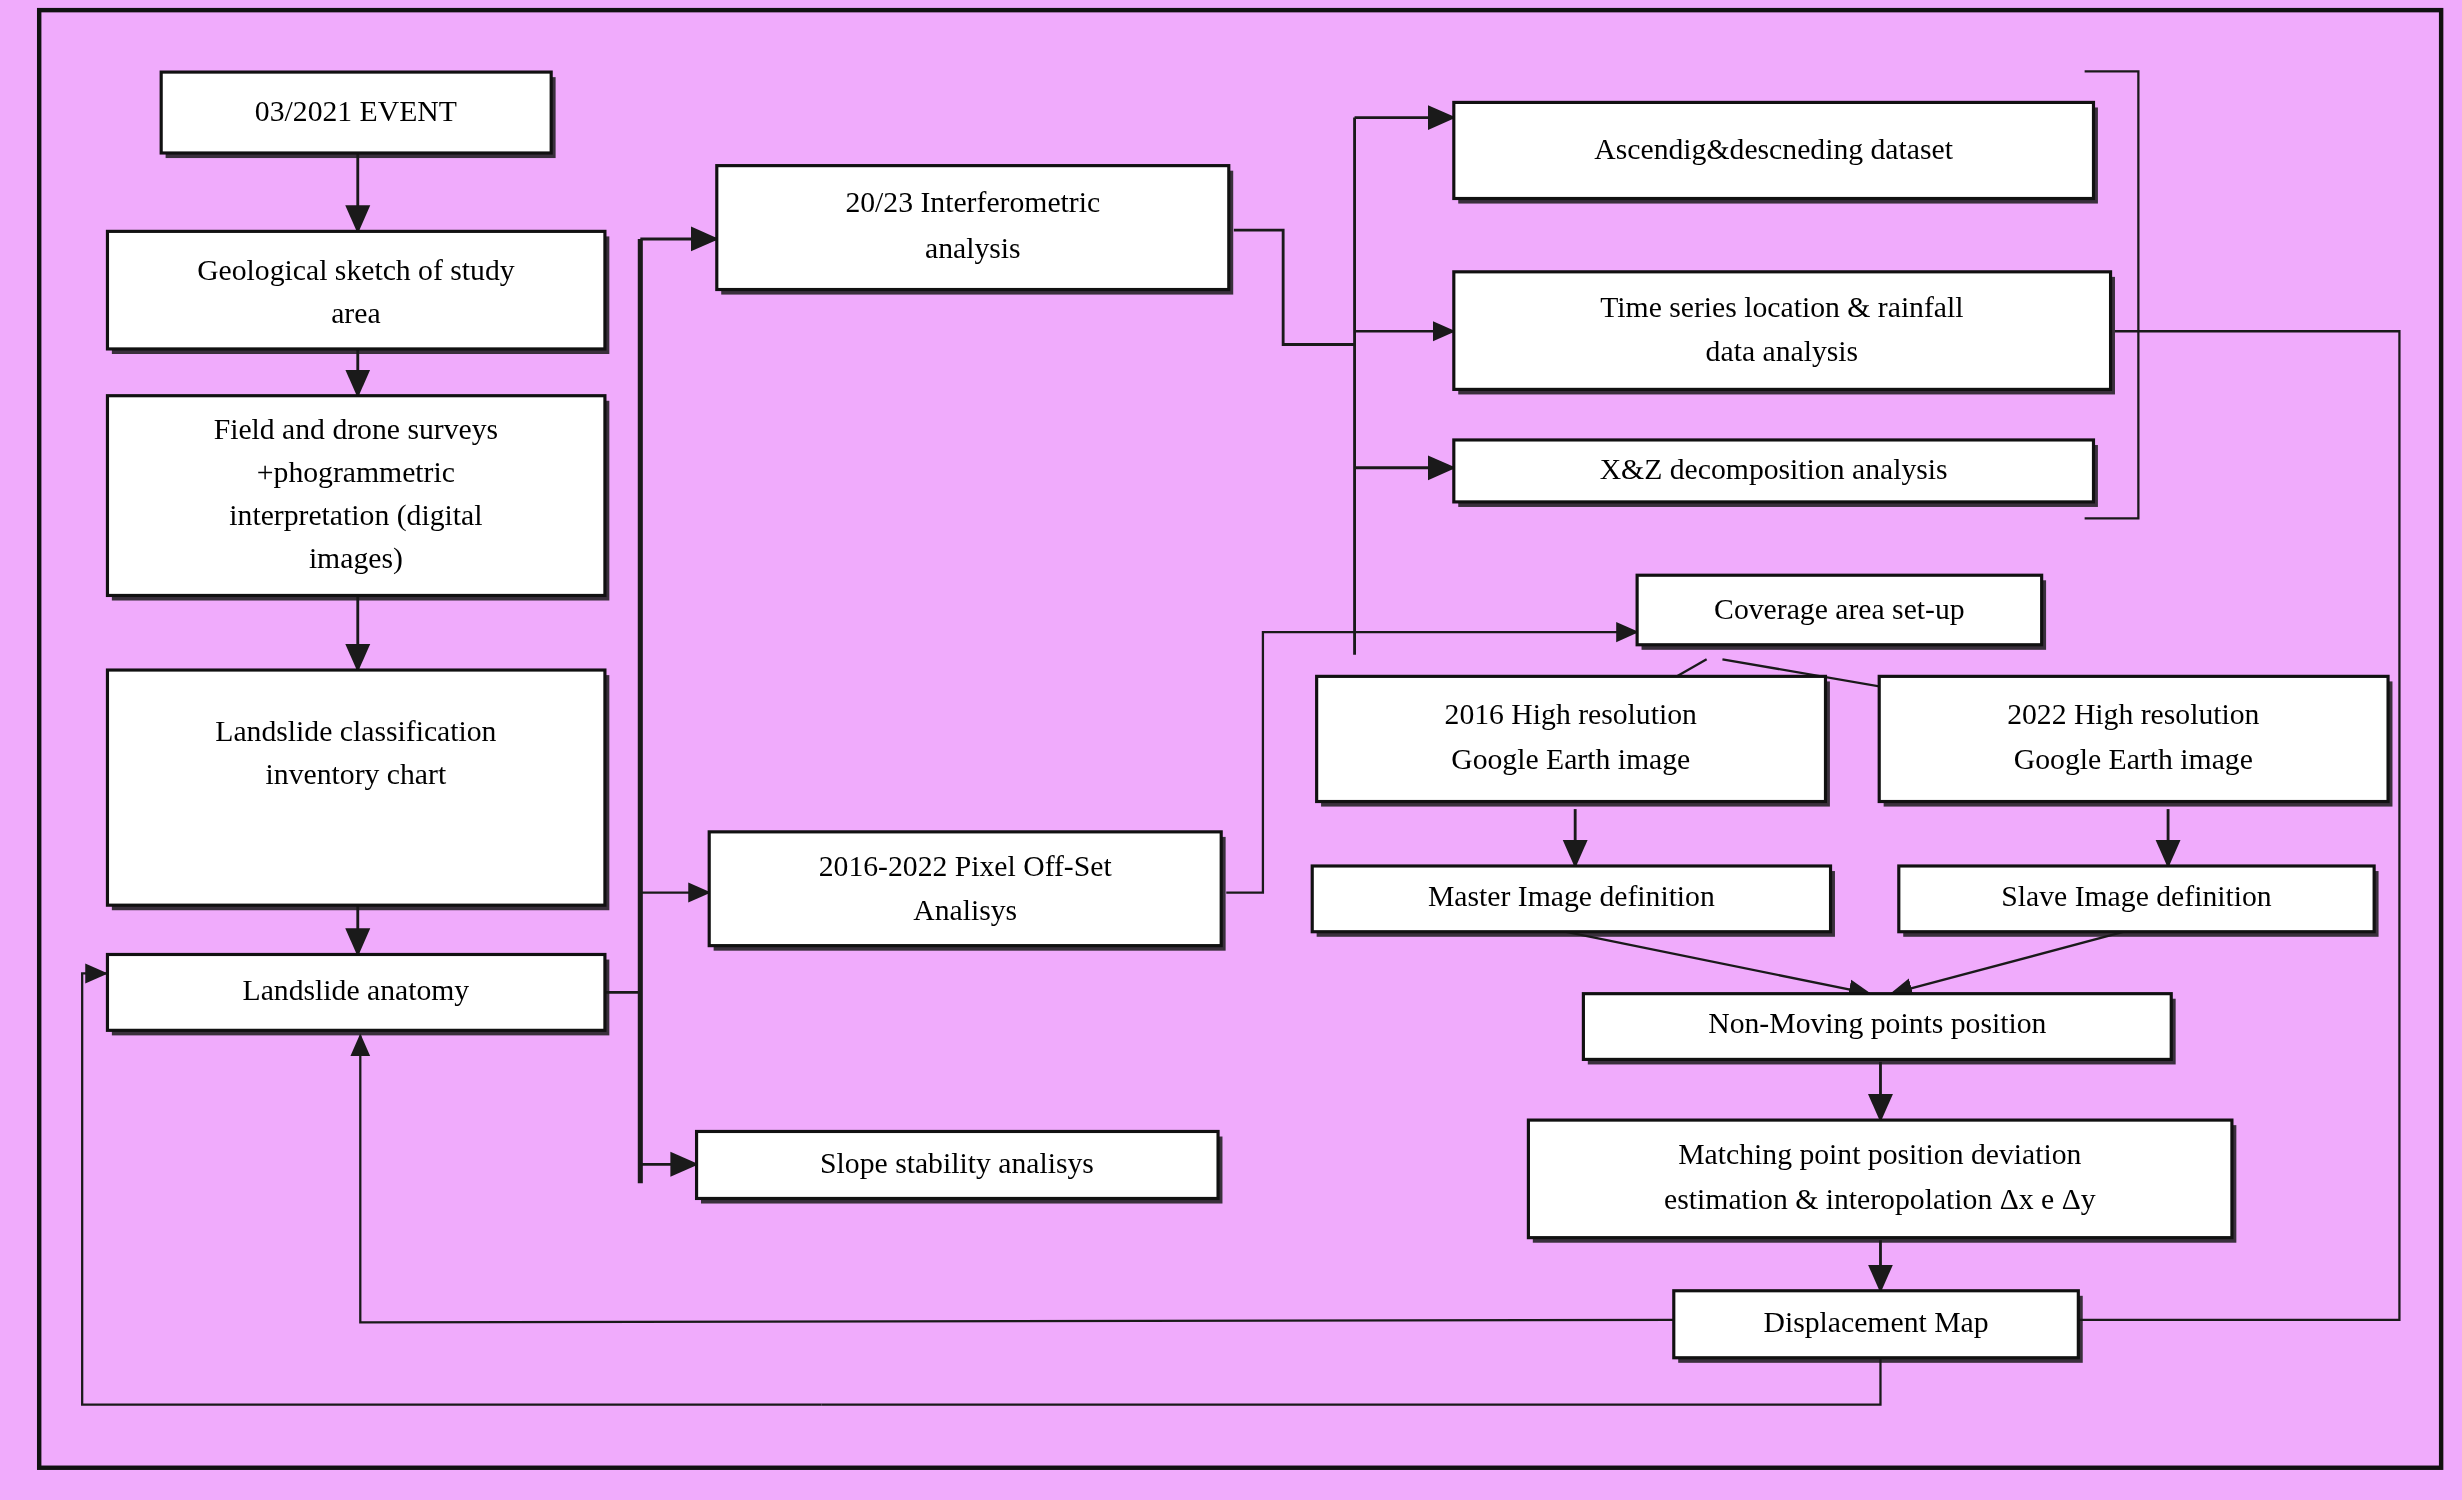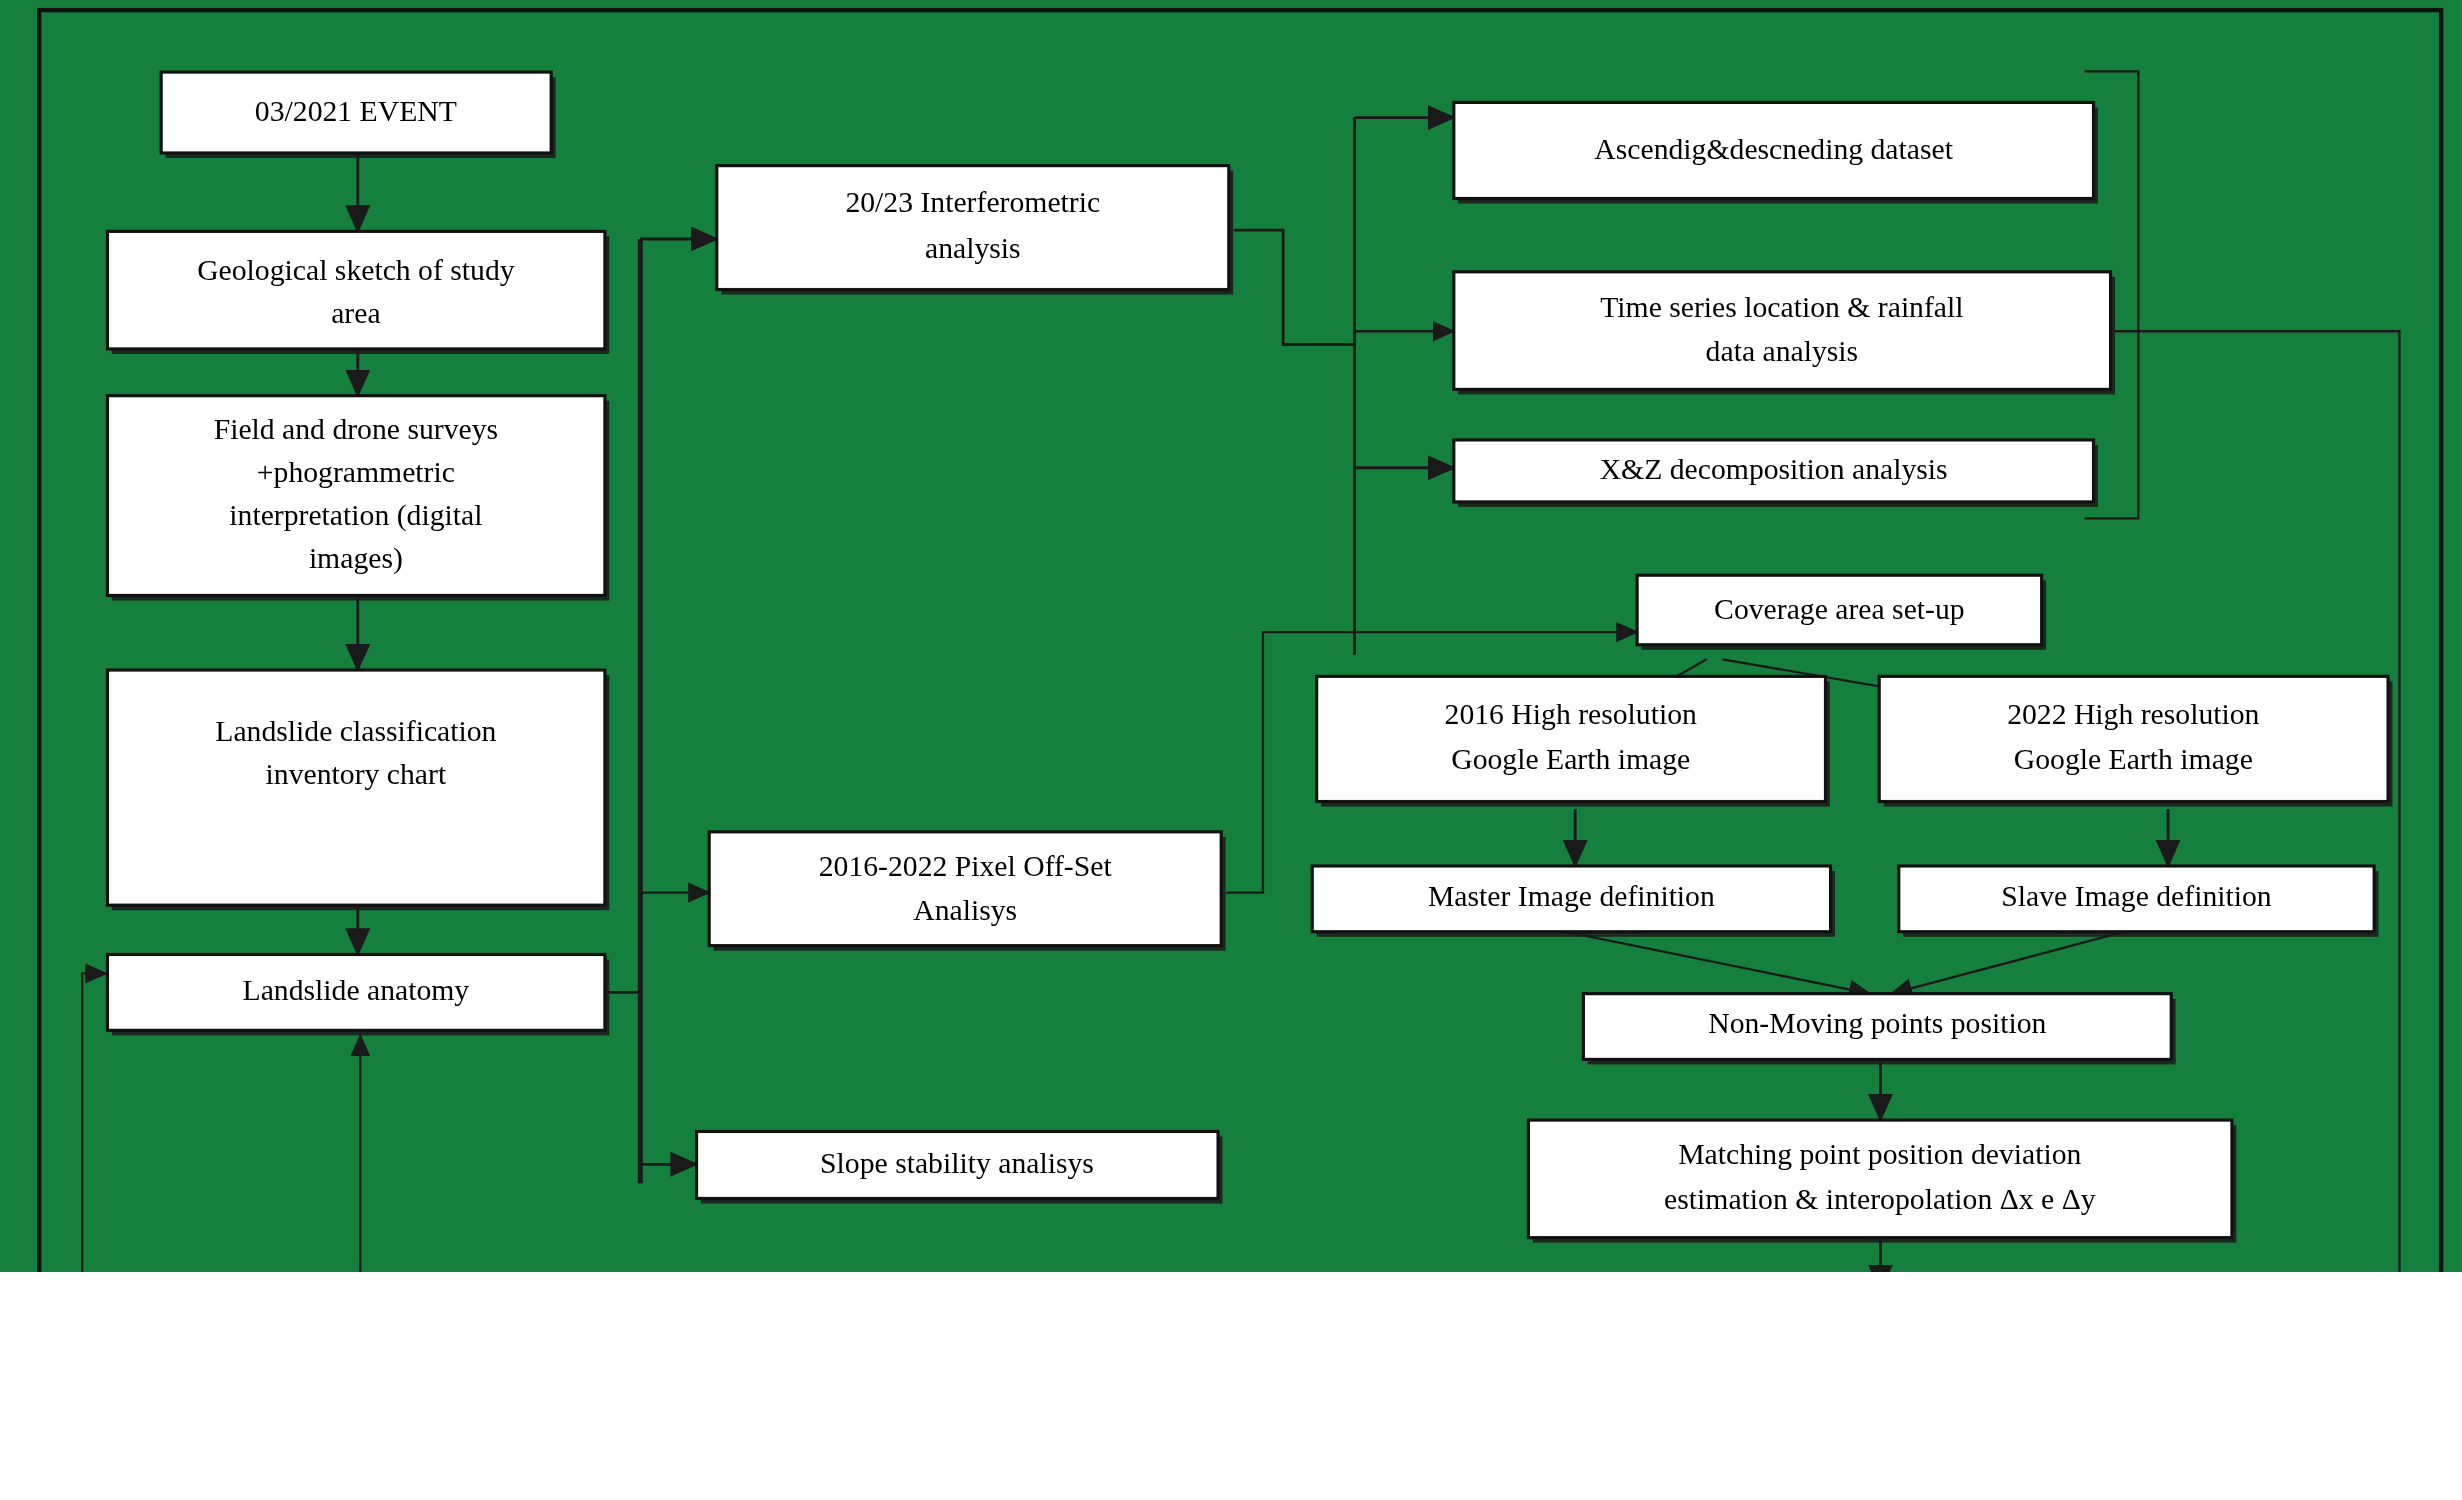--- a/index.html
+++ b/index.html
@@ -3,22 +3,22 @@
 <meta charset="utf-8">
 <style>
   html, body {
     margin: 0;
     padding: 0;
     background: #ffffff;
   }
   #stage {
     position: relative;
     width: 2462px;
-    height: 1272px;
-    background: #15803d;
+    height: 1500px;
+    background: #f0abfc;
     font-family: "Liberation Serif", "DejaVu Serif", serif;
     overflow: hidden;
   }
   #flow-svg {
     position: absolute;
     top: 0;
     left: 0;
     width: 2462px;
     height: 1500px;
   }

